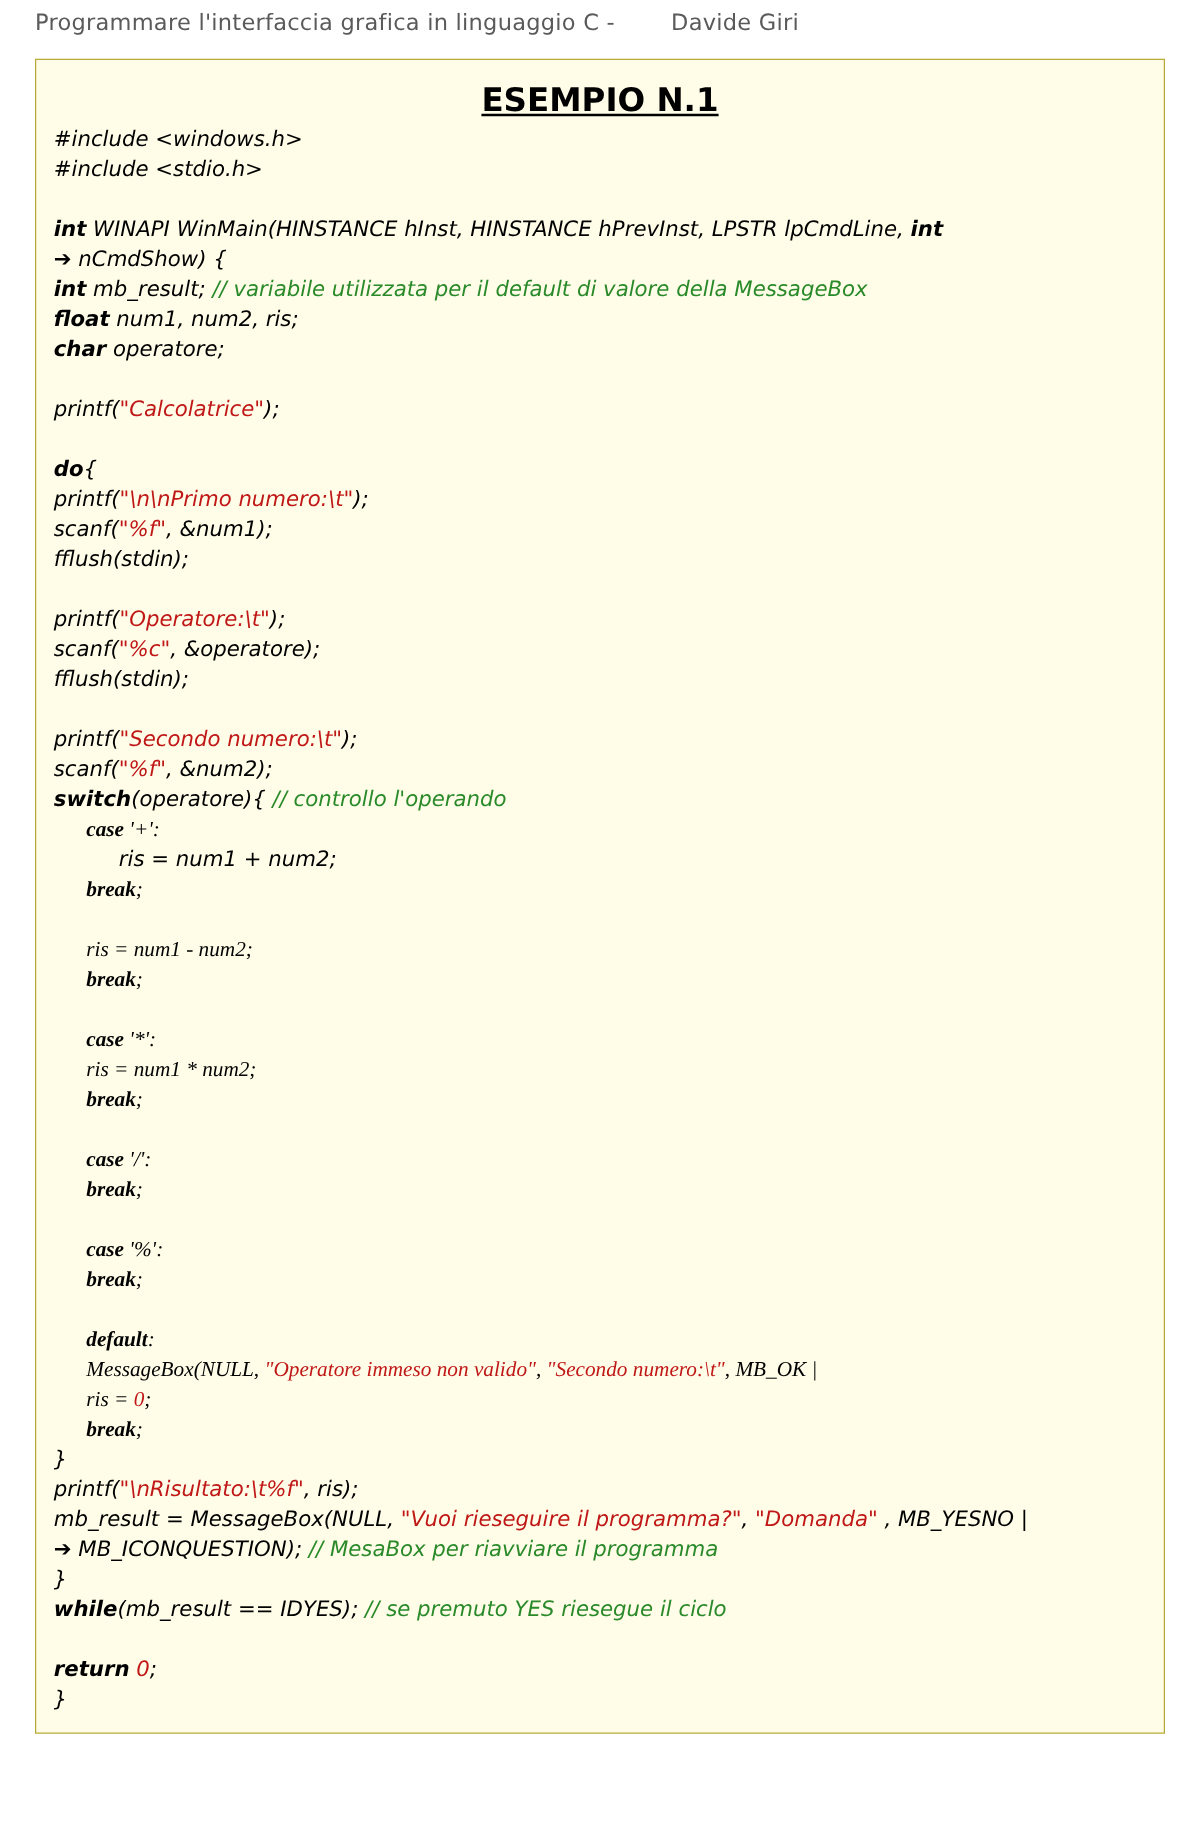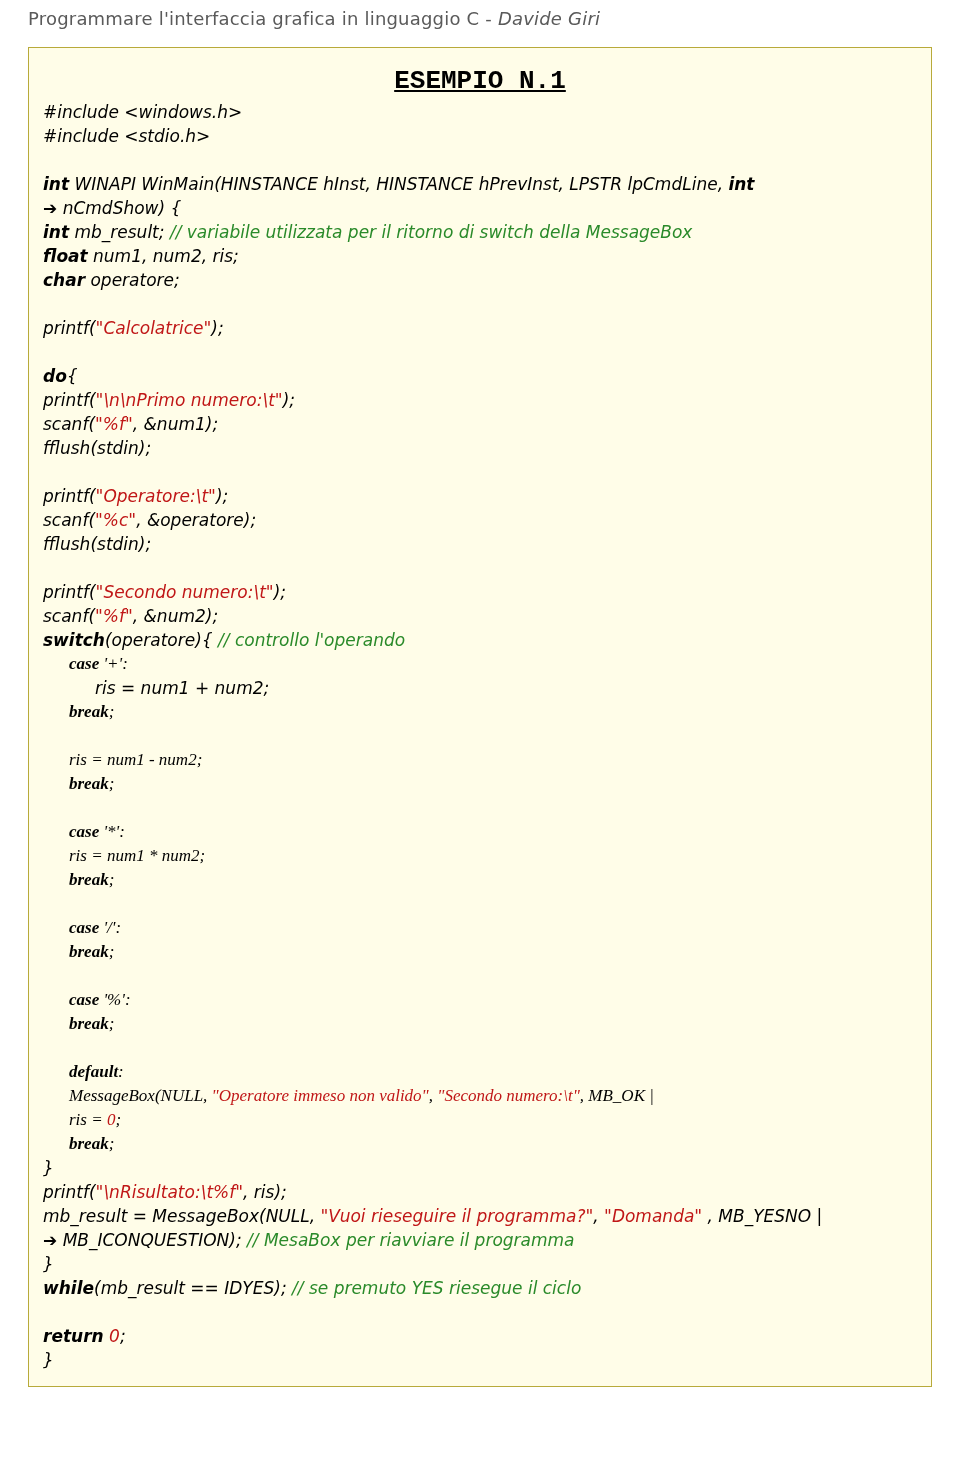--- a/index.html
+++ b/index.html
@@ -17,36 +17,35 @@
     box-sizing: border-box;
     padding: 8px 28px 20px 28px;
   }
   .header {
     font-size: 18px;
     color: #5a5a5a;
     margin-bottom: 18px;
     letter-spacing: 0.2px;
   }
   .header .author {
-    font-style: italic;
+    margin-left: 39px;
   }
   .codebox {
     border: 1px solid #b8aa3a;
     background: #fffde8;
     padding: 18px 14px 14px 14px;
     box-sizing: border-box;
   }
   .title {
     text-align: center;
     font-size: 26px;
     font-weight: 700;
     text-decoration: underline;
     color: #000;
     margin-bottom: 4px;
-    font-family: Liberation Mono, monospace;
   }
   .line {
     font-size: 17px;
     line-height: 24px;
     white-space: pre-wrap;
     font-family: "DejaVu Sans", "Verdana", sans-serif;
   }
   .indent1 { padding-left: 26px; font-family: Liberation Serif, serif; }
   .indent2 { padding-left: 52px; }
   .kw { font-weight: 700; font-style: italic; }
@@ -69,21 +68,21 @@
     <div class="title">ESEMPIO N.1</div>
 
     <div class="line"><span class="it" style="color:#000">#include &lt;windows.h&gt;</span></div>
     <div class="line"><span class="it" style="color:#000">#include &lt;stdio.h&gt;</span></div>
 
     <div class="blank"></div>
 
     <div class="line"><span class="kw">int</span><span class="it"> WINAPI WinMain(HINSTANCE hInst, HINSTANCE hPrevInst, LPSTR lpCmdLine, </span><span class="kw">int</span></div>
     <div class="line"><span class="arrow">➔ </span><span class="it">nCmdShow) {</span></div>
 
-    <div class="line"><span class="kw">int</span><span class="it"> mb_result; </span><span class="cmt">// variabile utilizzata per il ritorno di switch della MessageBox</span></div>
+    <div class="line"><span class="kw">int</span><span class="it"> mb_result; </span><span class="cmt">// variabile utilizzata per il default di valore della MessageBox</span></div>
     <div class="line"><span class="kw">float</span><span class="it"> num1, num2, ris;</span></div>
     <div class="line"><span class="kw">char</span><span class="it"> operatore;</span></div>
 
     <div class="blank"></div>
 
     <div class="line"><span class="it">printf(</span><span class="str">"Calcolatrice"</span><span class="it">);</span></div>
 
     <div class="blank"></div>
 
     <div class="line"><span class="kw">do</span><span class="it">{</span></div>

